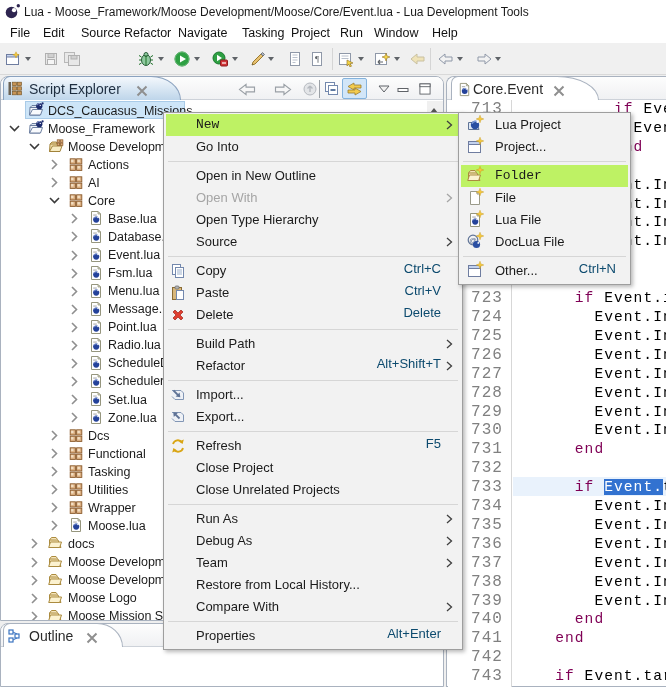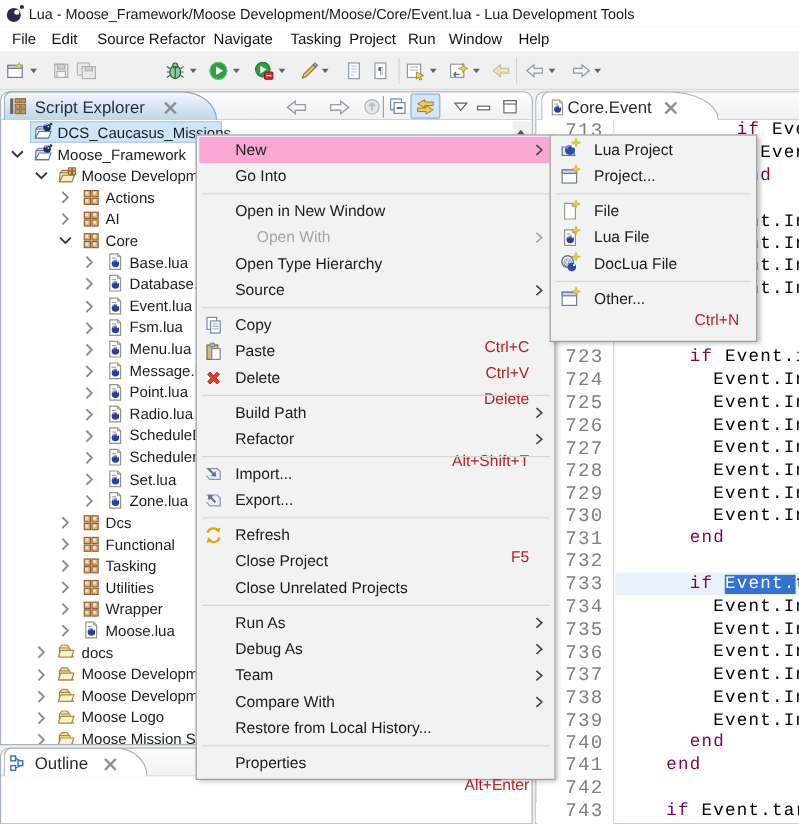--- a/index.html
+++ b/index.html
@@ -28,26 +28,26 @@
 #lnums { position:absolute; right:8px; top:0; text-align:right; font-family:"Liberation Mono",monospace; font-size:16px; letter-spacing:1.04px; line-height:18.9px; color:#808080; }
 #codearea { left:516px; top:100px; right:0; height:587px; overflow:hidden; }
 #code { font-family:"Liberation Mono",monospace; font-size:14.6px; letter-spacing:1.04px; line-height:18.9px; color:#000; white-space:pre; }
 .kw { color:#7f0055; font-weight:normal; }
 .sel { background:#3272d0; color:#ffffff; }
 #curline { left:513px; top:477.4px; width:153px; height:19px; background:#e9f2fc; }
 
 #cmenu { left:163px; top:112px; width:300px; height:538px; background:#f2f2f2; border:1px solid #9e9e9e; box-shadow:2px 2px 4px rgba(0,0,0,0.28); z-index:50; padding-top:1px; }
 #smenu { left:458px; top:112px; width:173px; height:173px; background:#f2f2f2; border:1px solid #9e9e9e; box-shadow:2px 2px 4px rgba(0,0,0,0.28); z-index:60; padding-top:1px; }
 .mrow { position:relative; height:22px; margin:0 2px; }
-.mhl { background:#f9a8d4; }
+.mhl { background:#bef264;font-family:Liberation Mono, monospace; }
 .msep { height:7px; position:relative; margin:0 2px; }
 .msep:after { content:""; position:absolute; left:2px; right:2px; top:3px; border-top:1px solid #d6d6d6; }
 .mtext { position:absolute; left:30px; top:3px; font-size:13px; color:#1b1b1b; white-space:nowrap; }
-.mdis { color:#a5a5a5;margin-left:18px; }
-.mshort { position:absolute; right:19px; top:21px; font-size:13px; color:#b91c1c; }
+.mdis { color:#a5a5a5; }
+.mshort { position:absolute; right:19px; top:1px; font-size:13px; color:#0c4a6e; }
 .marr { position:absolute; right:5px; top:5px; width:12px; height:12px; }
 .micon { position:absolute; left:4px; top:3px; width:16px; height:16px; }
 .stext { position:absolute; left:34px; top:3px; font-size:13px; color:#1b1b1b; white-space:nowrap; }
 .sicon { position:absolute; left:6px; top:3px; width:16px; height:16px; }
 </style>
 </head>
 <body>
 <svg width="0" height="0" style="position:absolute">
 <defs>
 <symbol id="arrc" viewBox="0 0 16 16">
@@ -692,21 +692,21 @@
       <span class="mtext">New</span>
       <svg class="marr" viewBox="0 0 12 12">
         <polyline points="4,2 8.5,6 4,10" fill="none" stroke="#3f3f3f" stroke-width="1.3"></polyline>
       </svg>
     </div>
 <div class="mrow">
       <span class="mtext">Go Into</span>
     </div>
 <div class="msep"></div>
 <div class="mrow">
-      <span class="mtext">Open in New Window</span>
+      <span class="mtext">Open in New Outline</span>
     </div>
 <div class="mrow">
       <span class="mtext mdis">Open With</span>
       <svg class="marr" viewBox="0 0 12 12">
         <polyline points="4,2 8.5,6 4,10" fill="none" stroke="#a5a5a5" stroke-width="1.3"></polyline>
       </svg>
     </div>
 <div class="mrow">
       <span class="mtext">Open Type Hierarchy</span>
     </div>
@@ -792,28 +792,28 @@
         <polyline points="4,2 8.5,6 4,10" fill="none" stroke="#3f3f3f" stroke-width="1.3"></polyline>
       </svg>
     </div>
 <div class="mrow">
       <span class="mtext">Team</span>
       <svg class="marr" viewBox="0 0 12 12">
         <polyline points="4,2 8.5,6 4,10" fill="none" stroke="#3f3f3f" stroke-width="1.3"></polyline>
       </svg>
     </div>
 <div class="mrow">
+      <span class="mtext">Restore from Local History...</span>
+    </div>
+<div class="mrow">
       <span class="mtext">Compare With</span>
       <svg class="marr" viewBox="0 0 12 12">
         <polyline points="4,2 8.5,6 4,10" fill="none" stroke="#3f3f3f" stroke-width="1.3"></polyline>
       </svg>
     </div>
-<div class="mrow">
-      <span class="mtext">Restore from Local History...</span>
-    </div>
 <div class="msep"></div>
 <div class="mrow">
       <span class="mtext">Properties</span>
       <span class="mshort">Alt+Enter</span>
     </div>
 </div>
 
 <div class="abs" id="smenu">
 <div class="mrow">
       <svg class="sicon">
@@ -827,20 +827,29 @@
 <div class="mrow">
       <svg class="sicon">
         <use href="#iwin"></use>
       </svg>
       <svg class="sicon" style="left:15px;top:1px;width:8px;height:8px">
         <use href="#star8"></use>
       </svg>
       <span class="stext">Project...</span>
     </div>
 <div class="msep"></div>
+<div class="mrow mhl">
+      <svg class="sicon">
+        <use href="#folder"></use>
+      </svg>
+      <svg class="sicon" style="left:15px;top:1px;width:8px;height:8px">
+        <use href="#star8"></use>
+      </svg>
+      <span class="stext">Folder</span>
+    </div>
 <div class="mrow">
       <svg class="sicon">
         <use href="#ipage"></use>
       </svg>
       <svg class="sicon" style="left:15px;top:1px;width:8px;height:8px">
         <use href="#star8"></use>
       </svg>
       <span class="stext">File</span>
     </div>
 <div class="mrow">

